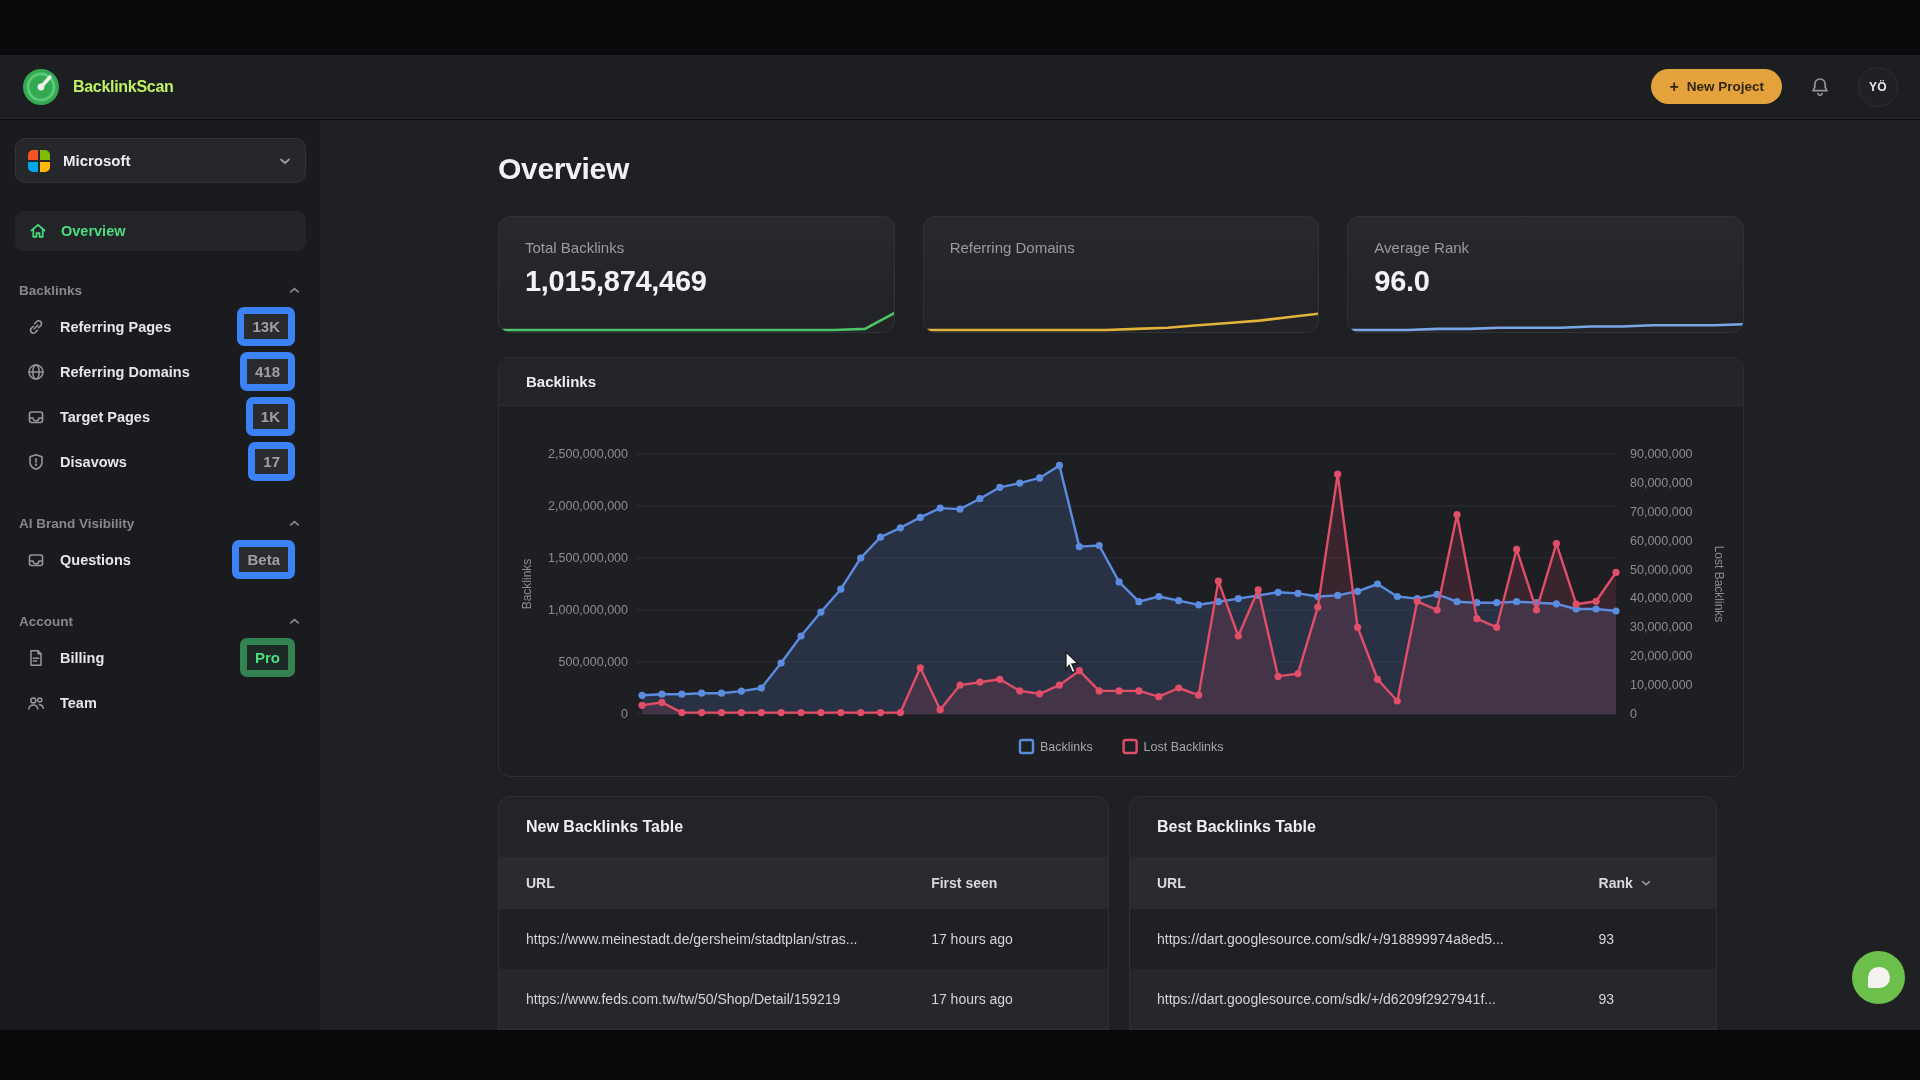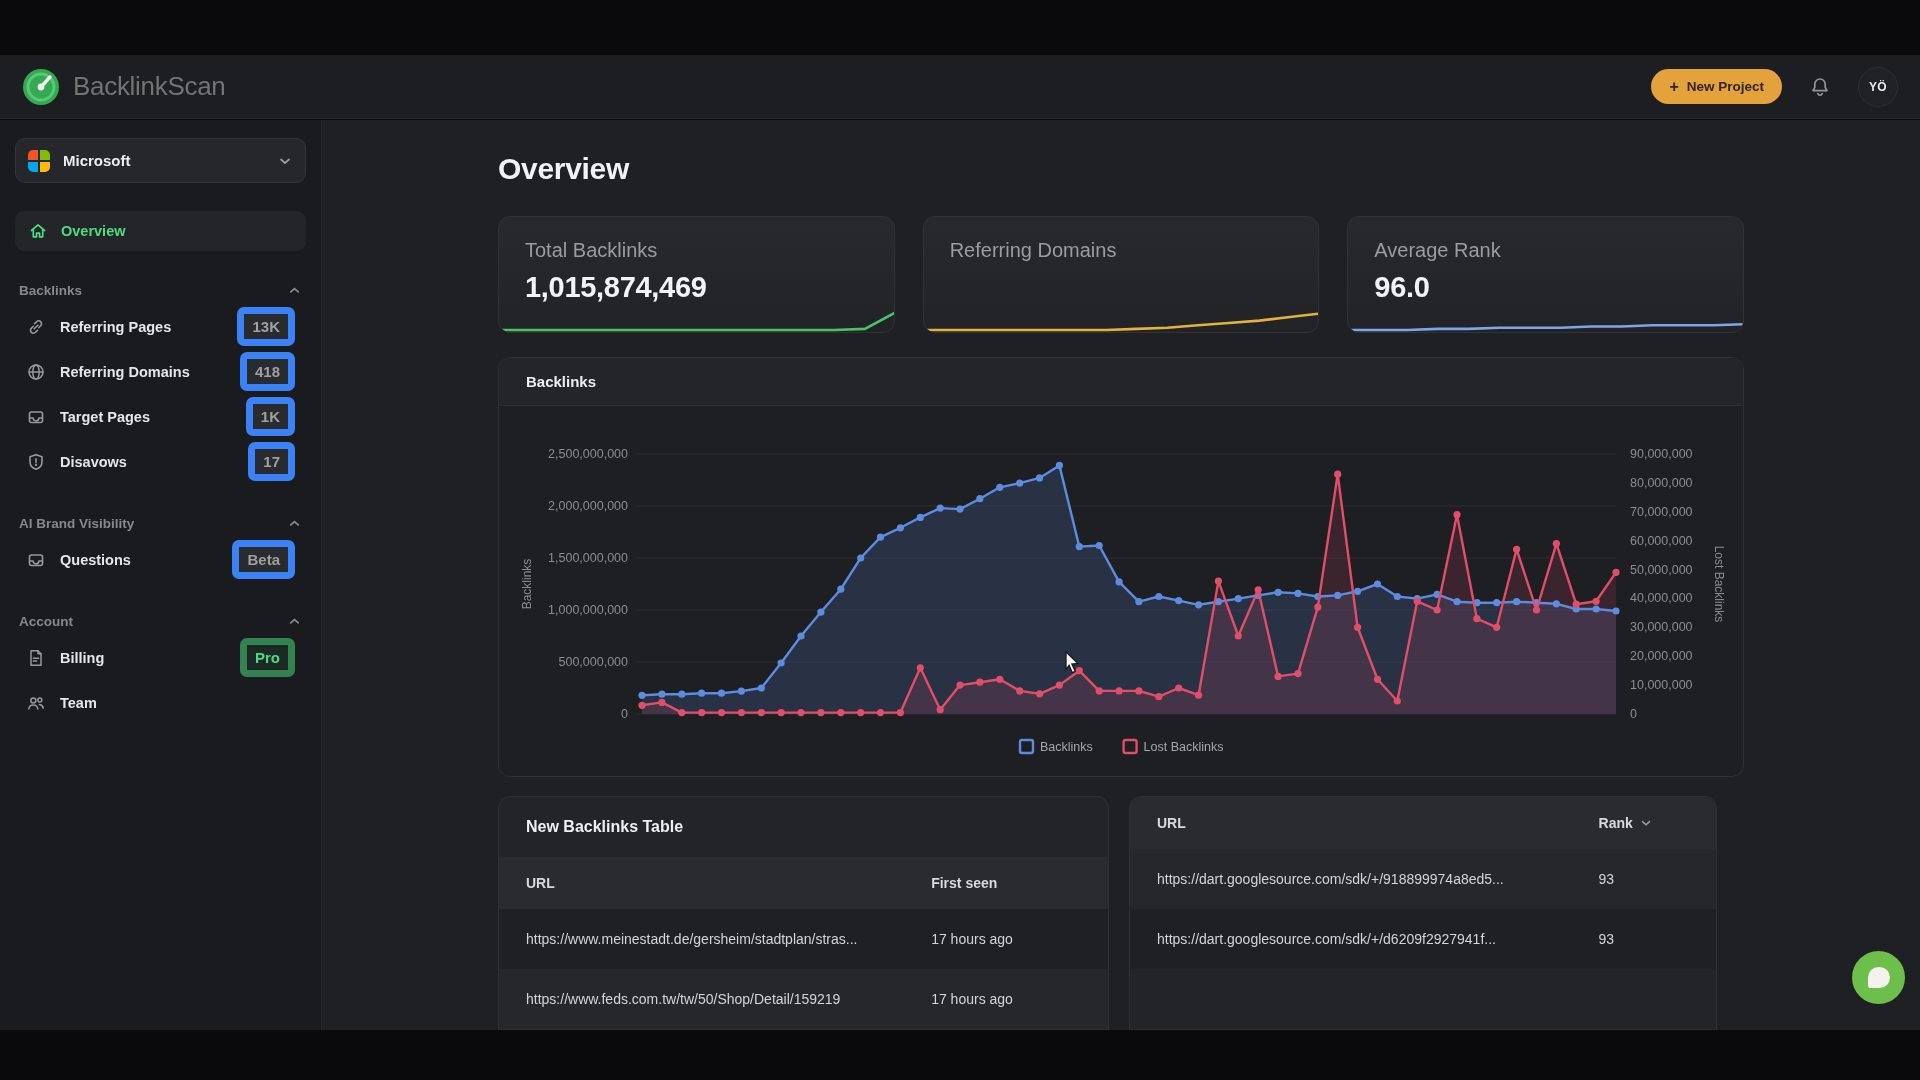--- a/index.html
+++ b/index.html
@@ -10,21 +10,21 @@
   
   .strip { position:absolute; left:0; right:0; background:#0a0a0c; z-index:40; }
   .strip.top { top:0; height:55px; }
   .strip.bottom { bottom:0; height:50px; }
 
   
   .topbar { position:absolute; top:55px; left:0; right:0; height:64px; background:#1d1e21;
             border-bottom:1px solid #27282c; display:flex; align-items:center; justify-content:space-between;
             padding:0 22px; z-index:30; }
   .brand { display:flex; align-items:center; gap:13px; }
-  .brand-name { color:#737373; font-size:26px; font-weight:normal; letter-spacing:-0.3px; }
+  .brand-name { color:#bef264; font-size:16px; font-weight:bold; letter-spacing:-0.3px; }
   .topbar-right { display:flex; align-items:center; gap:24px; }
   .new-project-btn { display:flex; align-items:center; gap:8px; background:#e3a23c; color:#332611;
             border:none; border-radius:18px; height:35px; padding:0 18px; font-family:inherit;
             font-size:13.5px; font-weight:bold; cursor:pointer; }
   .bell-btn { background:none; border:none; cursor:pointer; display:flex; padding:2px; }
   .avatar { width:40px; height:40px; border-radius:50%; background:#202125; border:1px solid #2e2f33;
             color:#e9e9eb; font-size:12px; font-weight:bold; display:flex; align-items:center;
             justify-content:center; cursor:pointer; letter-spacing:0.3px; }
 
   
@@ -51,21 +51,21 @@
   .badge.pro { color:#4ade80; border-color:rgba(74,222,128,0.5); background:rgba(74,222,128,0.07); }
 
   
   .main { position:absolute; top:120px; left:322px; right:0; bottom:50px; background:#1f2024; overflow:hidden; z-index:5; }
   .content { width:1246px; margin:0 auto; padding-top:32px; }
   .page-title { color:#f2f2f4; font-size:30px; font-weight:bold; letter-spacing:-0.3px; }
 
   .cards-row { margin-top:30px; display:grid; grid-template-columns:1fr 1fr 1fr; gap:28px; }
   .stat-card { position:relative; height:117px; background:linear-gradient(180deg,#28292d 0%,#222327 100%);
              border:1px solid #313237; border-radius:12px; padding:22px 26px; overflow:hidden; }
-  .stat-label { color:#9b9ca1; font-size:20px; }
+  .stat-label { color:#9b9ca1; font-size:15px; }
   .stat-value { margin-top:9px; color:#f3f3f5; font-size:29px; font-weight:bold; letter-spacing:-0.3px; }
   .spark { position:absolute; left:-2px; right:-2px; bottom:-1px; width:calc(100% + 4px); height:26px; display:block; }
 
   .chart-card { margin-top:24px; background:#1e1f23; border:1px solid #2f3035; border-radius:12px; overflow:hidden; }
   .chart-card-header { background:#242529; padding:15px 27px; color:#ededef; font-size:15px; font-weight:bold;
              border-bottom:1px solid #2e2f34; }
   .chart-body { padding:4px 0 2px 0; }
   .chart-body svg { display:block; }
 
   .tables-row { margin-top:19px; display:grid; grid-template-columns:611px 588px; gap:20px; }
@@ -441,20 +441,21 @@
             <span class="col-url">https://www.meinestadt.de/gersheim/stadtplan/stras...</span>
             <span class="col-first-seen">17 hours ago</span>
           </div>
           <div class="trow">
             <span class="col-url">https://www.feds.com.tw/tw/50/Shop/Detail/159219</span>
             <span class="col-first-seen">17 hours ago</span>
           </div>
         </section>
 
         <section class="table-card">
+          <div class="table-title">Best Backlinks Table</div>
           <div class="thead">
             <span class="col-url">URL</span>
             <span class="col-rank">
               <span>Rank</span>
               <span class="sort-icon">
                 <svg width="14" height="14" viewBox="0 0 16 16" fill="none" stroke="currentColor" stroke-width="1.8" stroke-linecap="round">
                     <path d="M4 6.5l4 3.5 4-3.5"></path>
                   </svg>
               </span>
             </span>

